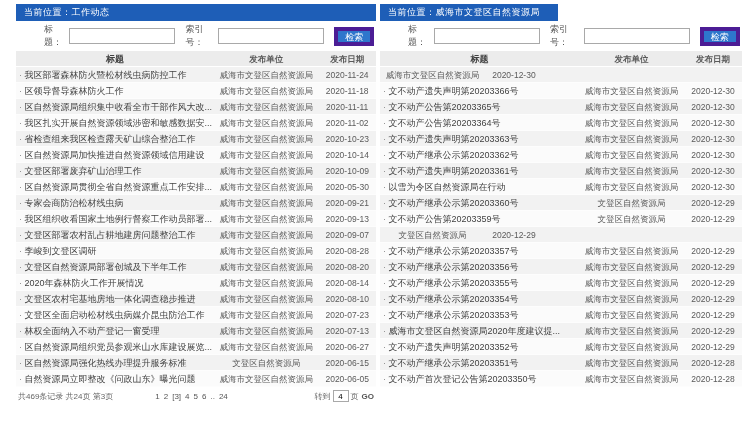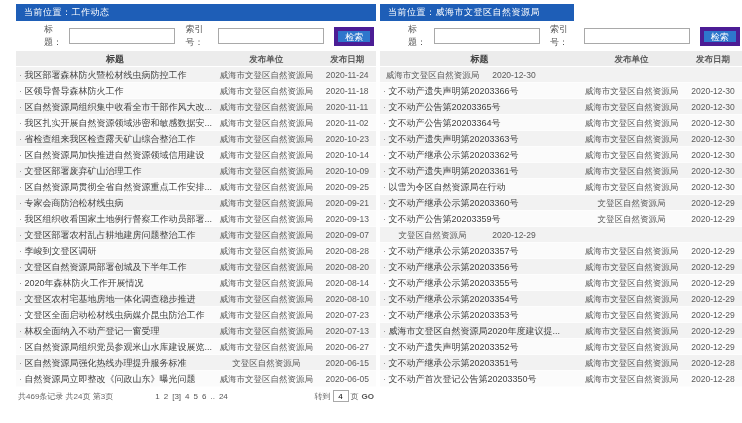--- a/index.html
+++ b/index.html
@@ -5,21 +5,21 @@
   * { margin:0; padding:0; box-sizing:border-box; }
   html,body { width:742px; height:423px; background:#ffffff; overflow:hidden; }
   body { font-family:"Liberation Sans","DejaVu Sans",sans-serif; font-size:9px; color:#444; position:relative; }
 
   .panel { position:absolute; top:4px; background:#fff; }
   #left-panel  { left:16px;  width:360px; }
   #right-panel { left:380px; width:362px; }
 
   .crumb-bar { background:var(--accent,#1e5eb7); color:#fff; height:17px; line-height:17px;
                padding-left:8px; font-size:9px; letter-spacing:.5px; }
-  .crumb-short { width:194px; }
+  .crumb-short { width:178px; }
 
   .search-row { display:flex; align-items:center; height:30px; padding-left:28px; }
   .search-row label { color:#555; margin-right:3px; }
   .search-input { width:106px; height:16px; border:1px solid #a9a9a9; background:#fff;
                   font-size:9px; padding:0 2px; margin-right:10px; }
   .btn-search { background:var(--btn,#2e76cc); color:#fff; border:4px solid #4c1d95;
                 width:46px; height:19px; font-size:9px; margin-left:auto; margin-right:2px; cursor:pointer; }
 
   .tbl { width:100%; }
   .thead { display:flex; background:#ececec; height:16px; line-height:16px;
@@ -96,21 +96,21 @@
           <div class="col-date">2020-10-14</div>
         </div>
         <div class="trow">
           <div class="col-title">文登区部署废弃矿山治理工作</div>
           <div class="col-unit">威海市文登区自然资源局</div>
           <div class="col-date">2020-10-09</div>
         </div>
         <div class="trow">
           <div class="col-title">区自然资源局贯彻全省自然资源重点工作安排...</div>
           <div class="col-unit">威海市文登区自然资源局</div>
-          <div class="col-date">2020-09-25</div>
+          <div class="col-date">2020-05-30</div>
         </div>
         <div class="trow">
           <div class="col-title">专家会商防治松材线虫病</div>
           <div class="col-unit">威海市文登区自然资源局</div>
           <div class="col-date">2020-09-21</div>
         </div>
         <div class="trow">
           <div class="col-title">我区组织收看国家土地例行督察工作动员部署...</div>
           <div class="col-unit">威海市文登区自然资源局</div>
           <div class="col-date">2020-09-13</div>

